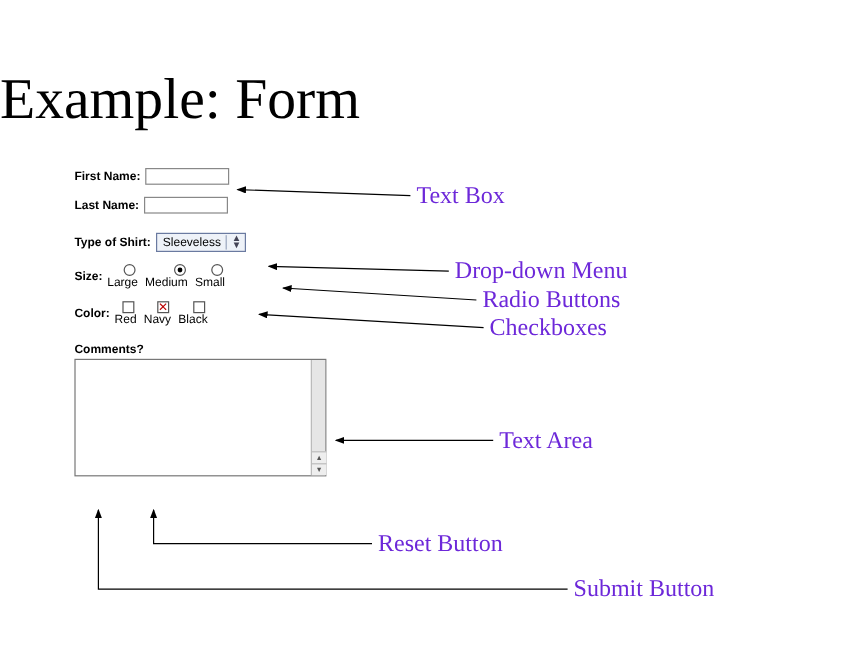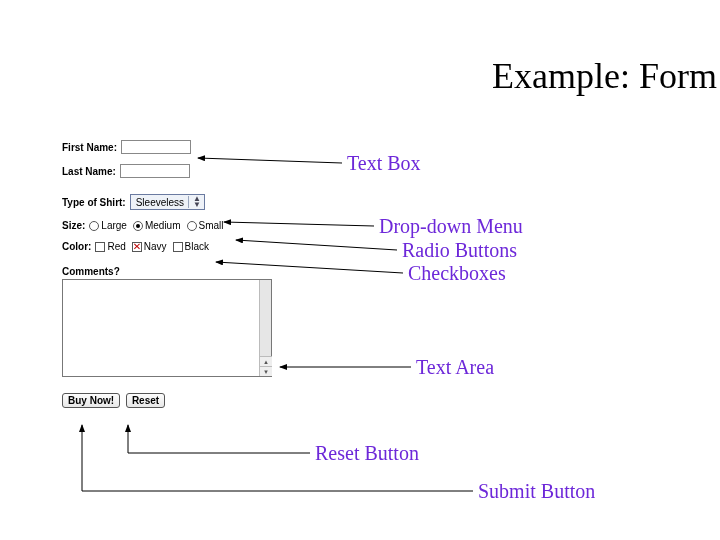--- a/index.html
+++ b/index.html
@@ -11,22 +11,22 @@
     font-family: "Times New Roman", serif;
     background: #fff;
     position: relative;
     overflow: hidden;
   }
   .title {
     position: absolute;
     top: 55px;
     left: 0;
     width: 717px;
-    text-align: right;
-    font-size: 36px;
+    text-align: left;
+    font-size: 48px;
   }
   .form-area {
     position: absolute;
     left: 62px;
     top: 140px;
     font-family: Arial, Helvetica, sans-serif;
     font-size: 10px;
     color: #000;
   }
   .row { display: flex; align-items: center; margin-bottom: 10px; }
@@ -56,21 +56,21 @@
     content: ""; position: absolute; left: 2px; top: 2px; width: 4px; height: 4px;
     background: #000; border-radius: 50%;
   }
   .check {
     width: 10px; height: 10px; border: 1px solid #555; display: inline-block;
     margin-right: 2px; vertical-align: middle; position: relative;
   }
   .check.checked::after {
     content: "✕"; position: absolute; left: 0; top: -2px; font-size: 10px; color: #b00;
   }
-  .opt { display: inline-flex; align-items: flex-end; margin-right: 6px; }
+  .opt { display: inline-flex; align-items: flex-end; margin-right: 6px; flex-direction: column; }
   .textarea-wrap {
     position: relative;
     width: 210px; height: 98px;
     border: 1px solid #777; background: #fff;
     margin-top: 2px;
   }
   .ta-scrolltrack {
     position: absolute; right: 0; top: 0; width: 12px; height: 96px;
     background: #e6e6e6; border-left: 1px solid #bbb;
   }
@@ -164,24 +164,20 @@
   <div>
     <div class="lbl" style="margin-bottom:2px">Comments?</div>
     <div class="textarea-wrap">
       <div class="ta-scrolltrack">
         <div class="sbtn up">▴</div>
         <div class="sbtn dn">▾</div>
       </div>
     </div>
   </div>
 
-  <div style="margin-top:16px">
-    <span class="btn">Buy Now!</span>
-    <span class="btn">Reset</span>
-  </div>
 
 </div>
 
 <div class="annot" style="left:347px; top:152px">Text Box</div>
 <div class="annot" style="left:379px; top:215px">Drop-down Menu</div>
 <div class="annot" style="left:402px; top:239px">Radio Buttons</div>
 <div class="annot" style="left:408px; top:262px">Checkboxes</div>
 <div class="annot" style="left:416px; top:356px">Text Area</div>
 <div class="annot" style="left:315px; top:442px">Reset Button</div>
 <div class="annot" style="left:478px; top:480px">Submit Button</div>

